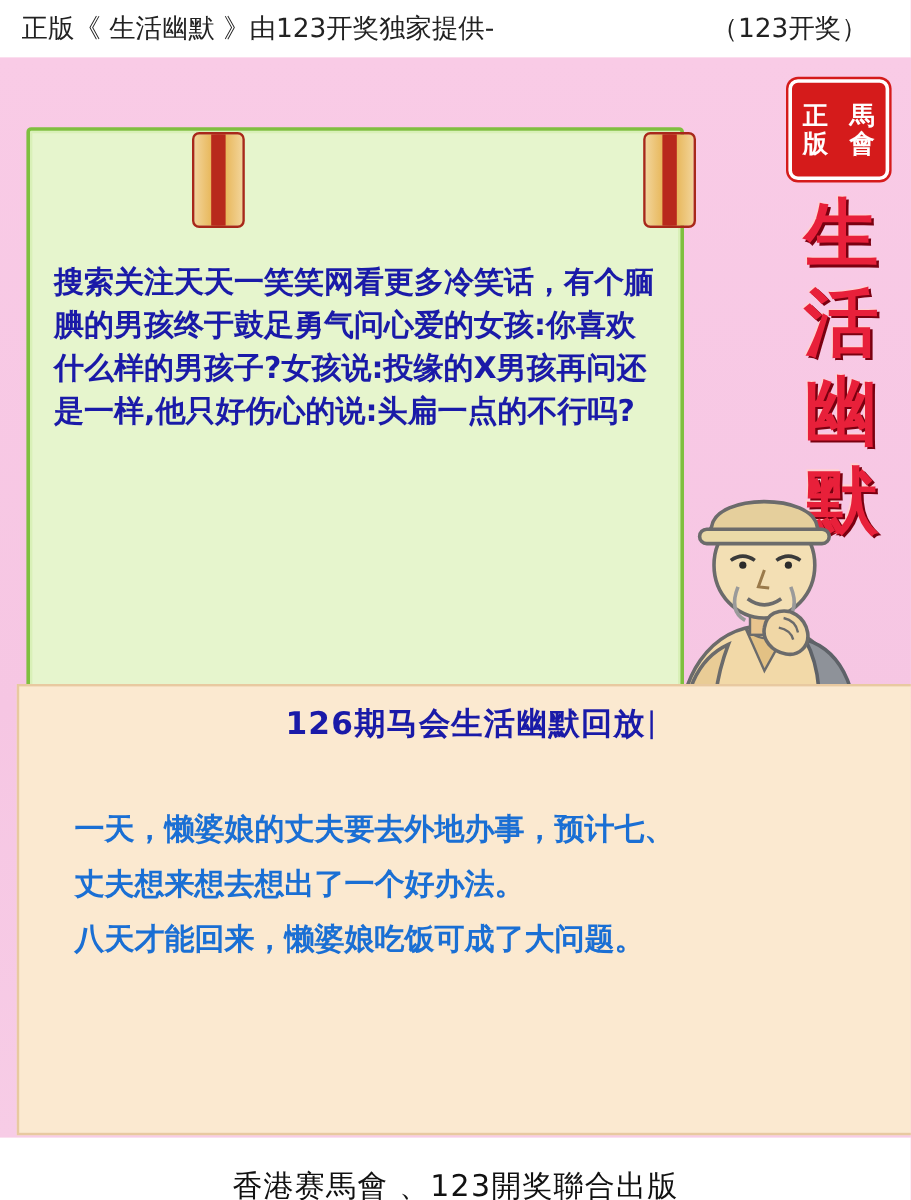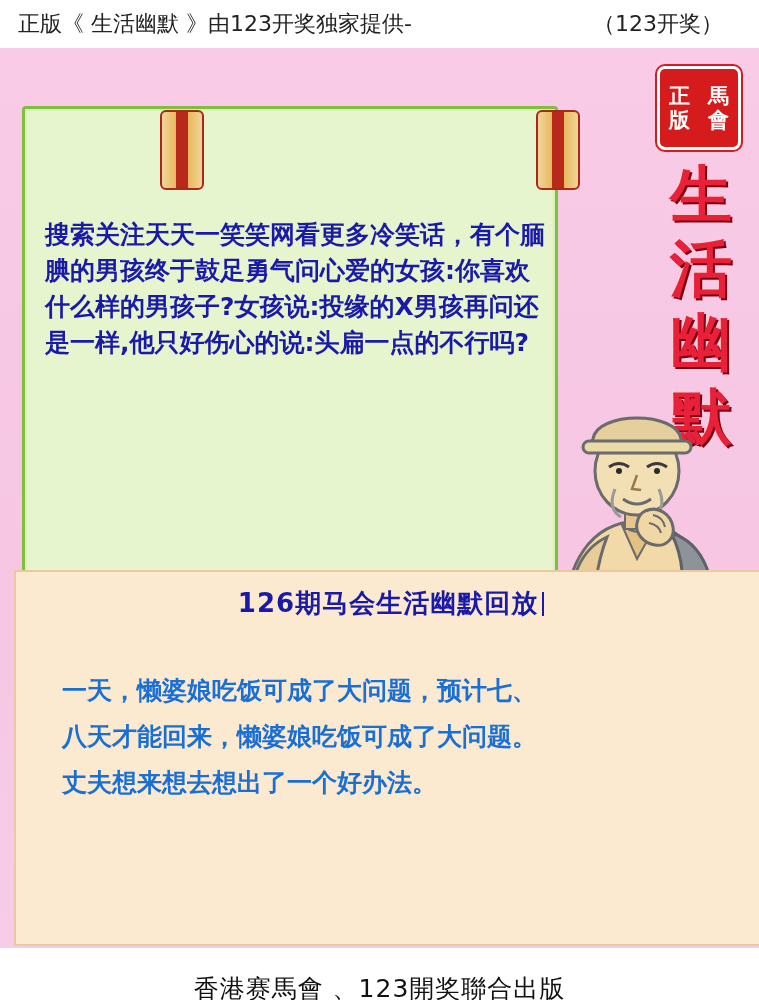--- a/index.html
+++ b/index.html
@@ -74,20 +74,21 @@
   .green-panel {
     position: absolute;
     left: 22px;
     top: 58px;
     width: 530px;
     height: 490px;
     background: #e6f5cd;
     border: 3px solid #7fbf3f;
     border-radius: 4px;
     box-shadow: 0 0 0 2px #d9f0b8 inset;
+    padding-left: 12px;
   }
   .joke-text {
     position: absolute;
     left: 20px;
     top: 108px;
     width: 500px;
     font-family: "DejaVu Sans", sans-serif;
     font-weight: bold;
     font-size: 25px;
     line-height: 36px;
@@ -329,23 +330,23 @@
         <path d="M116 132 q10 2 12 12" stroke="#6b6b6b" stroke-width="2" fill="none"></path>
         <path d="M112 140 q10 2 12 10" stroke="#6b6b6b" stroke-width="2" fill="none"></path>
       </svg>
     </div>
 
     <div class="cream-panel">
       <div class="replay-title">
         <span>126期马会生活幽默回放</span><span class="cursor"></span>
       </div>
       <div class="replay-body">
-        <div>一天，懒婆娘吃饭可成了大问题，预计七、</div>
+        <div>一天，懒婆娘的丈夫要去外地办事，预计七、</div>
+        <div>丈夫想来想去想出了一个好办法。</div>
         <div>八天才能回来，懒婆娘吃饭可成了大问题。</div>
-        <div>丈夫想来想去想出了一个好办法。</div>
       </div>
     </div>
 
   </div>
 
   <div class="bottom-bar">
     <span>香港赛馬會 、123開奖聯合出版</span>
   </div>
 
 </div>

